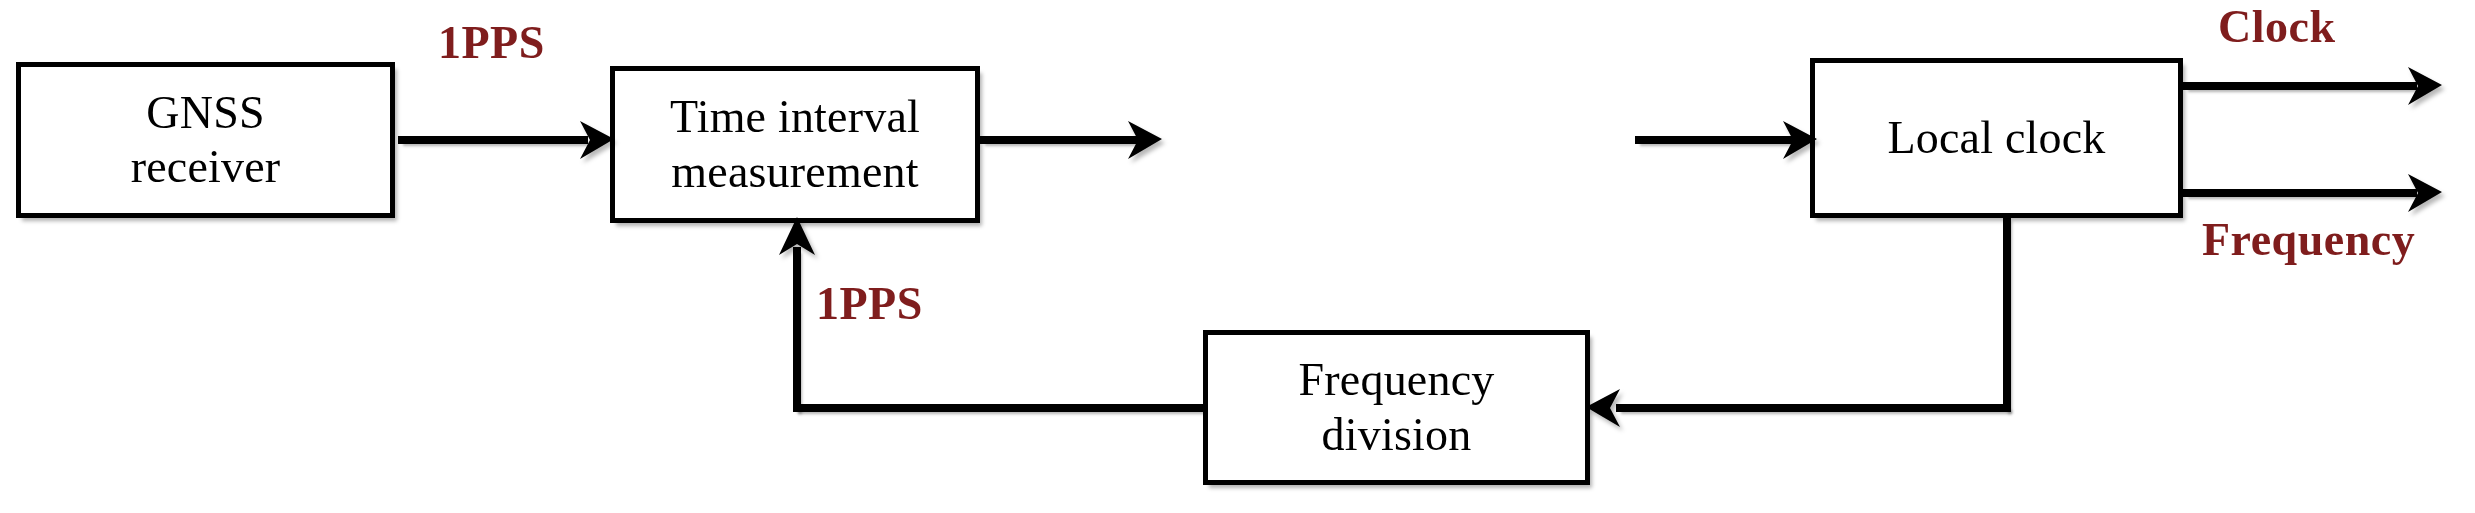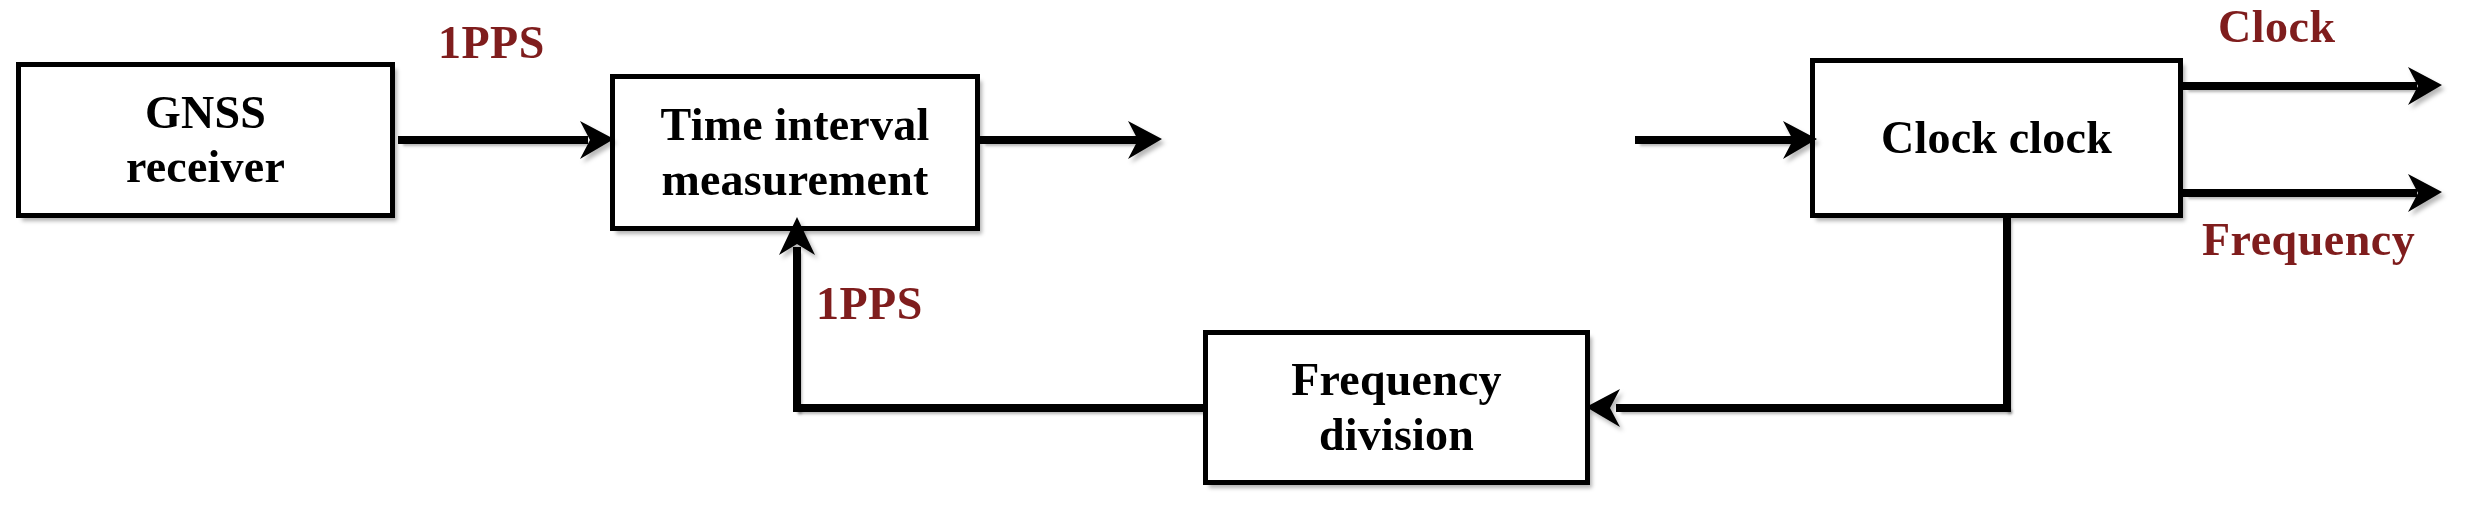--- a/index.html
+++ b/index.html
@@ -19,36 +19,36 @@
   
   .block {
     position: absolute;
     box-sizing: border-box;
     background: #ffffff;
     border: 5px solid #000000;
     display: flex;
     align-items: center;
     justify-content: center;
     text-align: center;
-    font-weight: bold;
+    font-weight: normal;
     color: #000000;
     line-height: 1.18;
     letter-spacing: 0.2px;
     box-shadow: 4px 5px 4px -2px rgba(0,0,0,0.30);
   }
   .block .label {
     display: block;
     width: 100%;
     padding: 0 6px;
     box-sizing: border-box;
     white-space: pre-line;
   }
 
   #block-gnss          { left: 16px;   top: 62px;  width: 379px; height: 156px; font-size: 46px; }
-  #block-tim           { left: 610px;  top: 74px;  width: 370px; height: 157px; font-size: 46px; }
+  #block-tim           { left: 610px;  top: 66px;  width: 370px; height: 157px; font-size: 46px; }
   #block-cda           { left: 1157px; top: 58px;  width: 478px; height: 157px; font-size: 46px; }
   #block-local-clock   { left: 1810px; top: 58px;  width: 373px; height: 160px; font-size: 46px; }
   #block-freq-div      { left: 1203px; top: 330px; width: 387px; height: 155px; font-size: 46px; }
 
   
   .hline, .vline {
     position: absolute;
     background: #000000;
     box-shadow: 3px 4px 3px -2px rgba(0,0,0,0.30);
   }
@@ -82,21 +82,21 @@
 receiver</span>
   </div>
 
   <div class="block" id="block-tim">
     <span class="label">Time interval
 measurement</span>
   </div>
 
 
   <div class="block" id="block-local-clock">
-    <span class="label">Clock clock</span>
+    <span class="label">Local clock</span>
   </div>
 
   <div class="block" id="block-freq-div">
     <span class="label">Frequency
 division</span>
   </div>
 
   <div class="hline" style="left:398px; top:136px; width:190px;"></div>
   <div class="arrowhead" style="left:578px; top:113px;">
     <svg width="40" height="54" viewBox="0 0 40 54">

